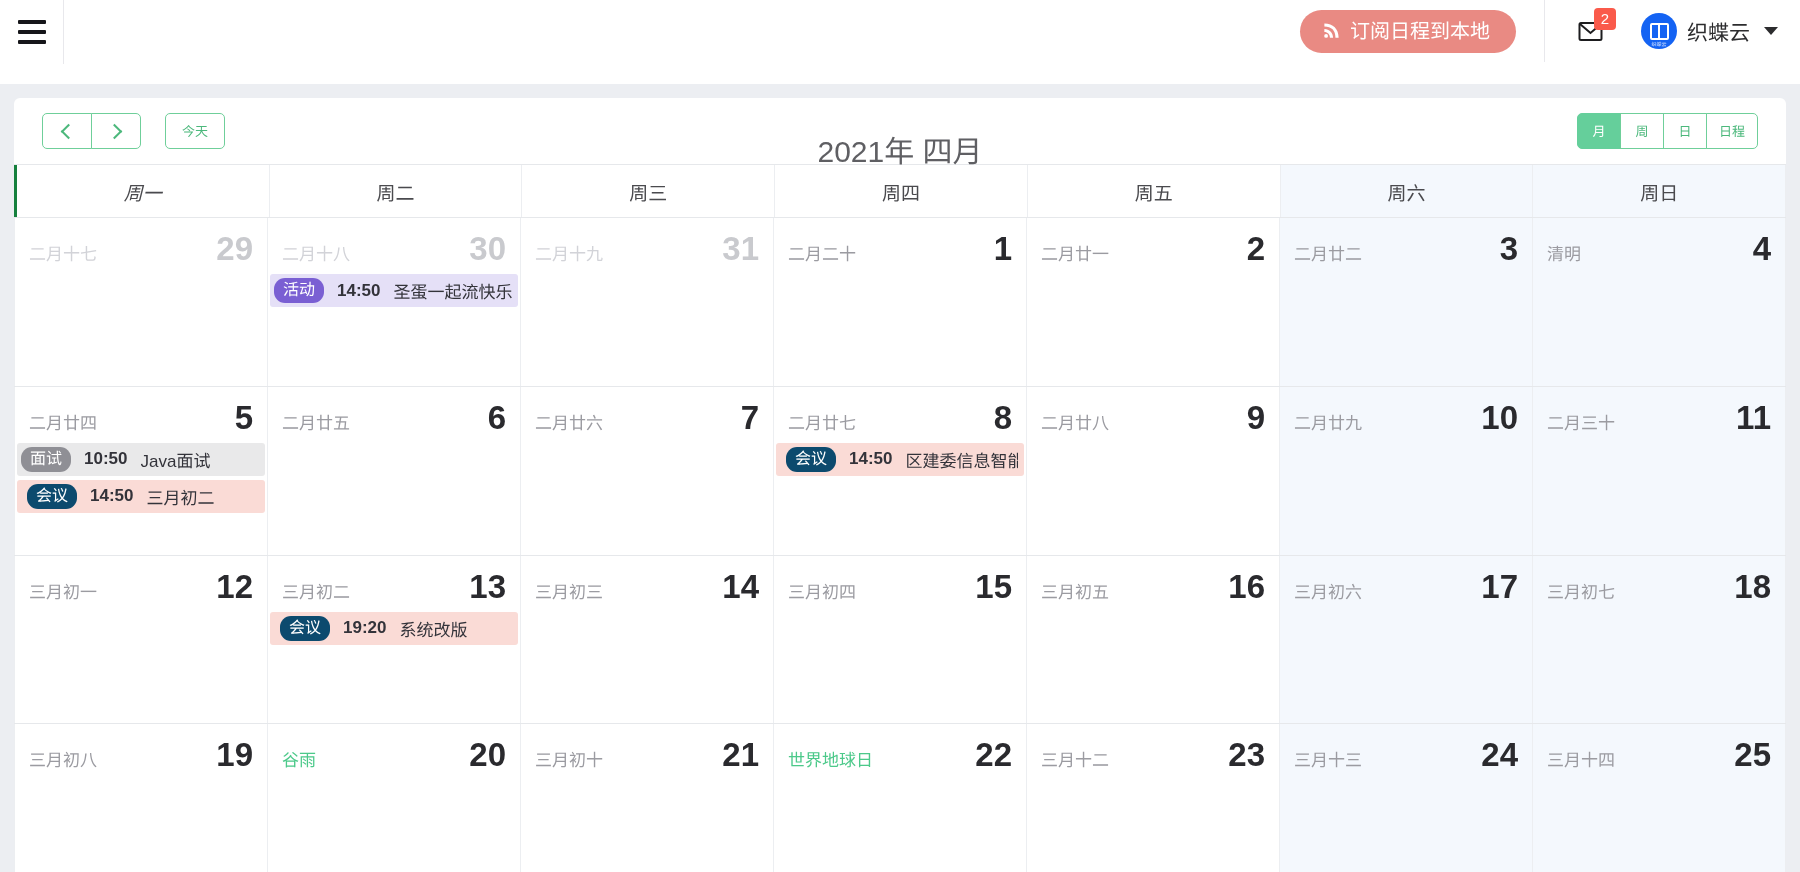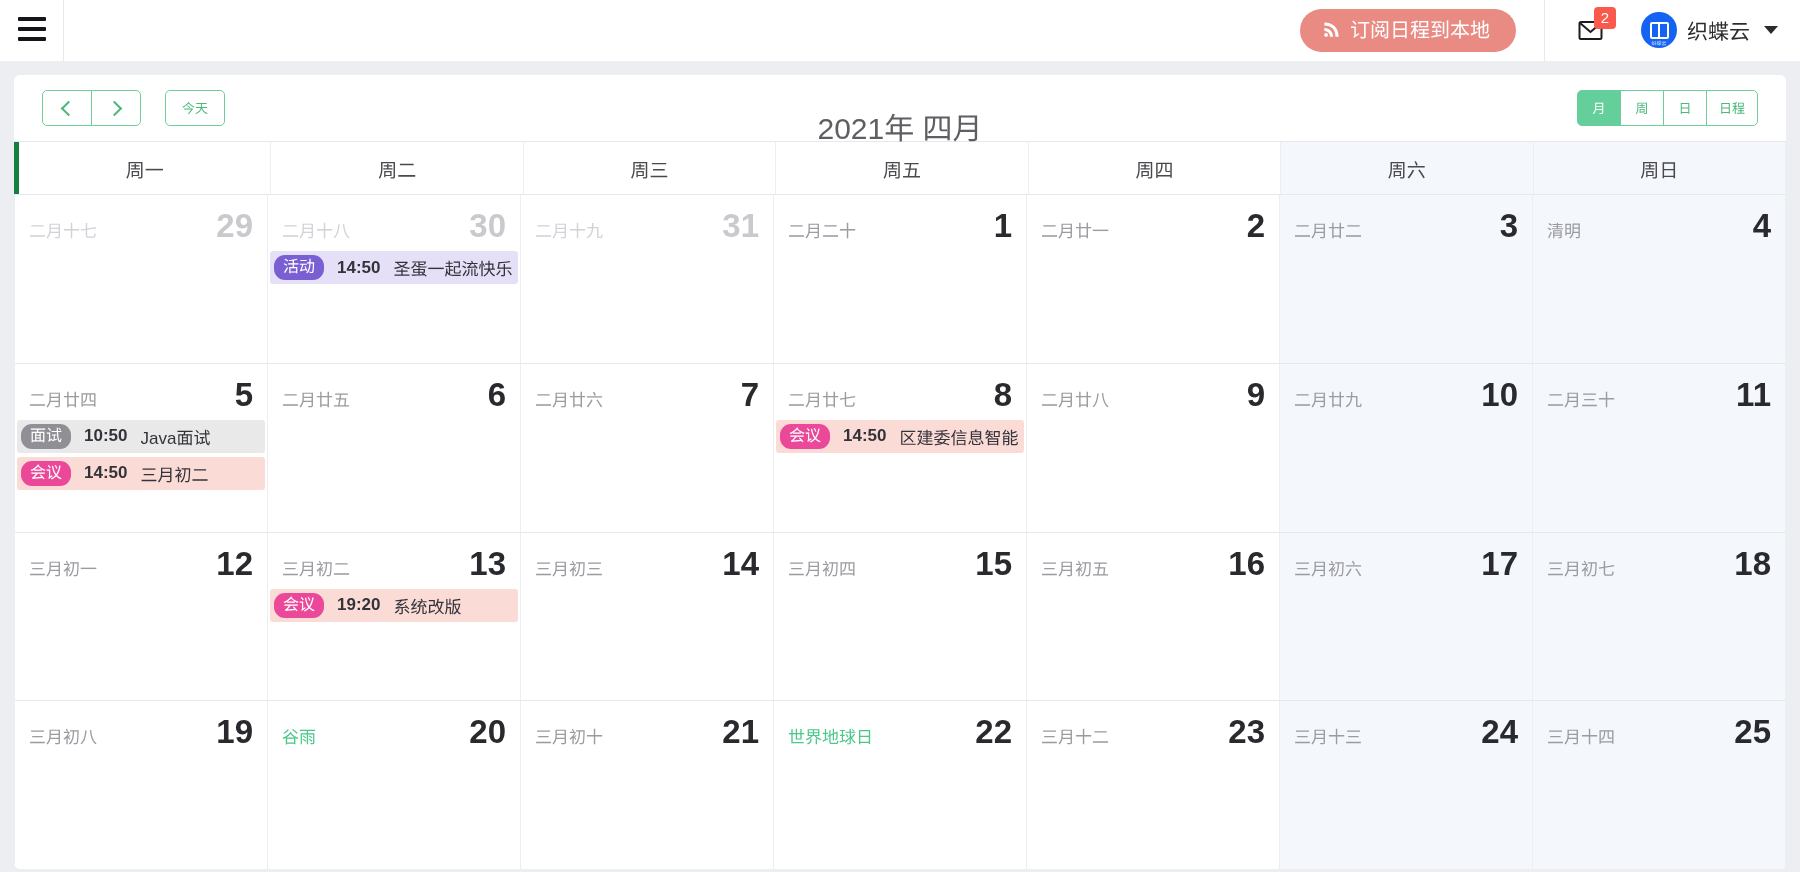--- a/index.html
+++ b/index.html
@@ -5,23 +5,23 @@
   * { box-sizing: border-box; margin: 0; padding: 0; }
   html, body {
     width: 1800px; height: 872px;
     font-family: "Liberation Sans", "DejaVu Sans", sans-serif;
     background: #eceef2;
     overflow: hidden;
   }
 
   
   .topbar {
-    height: 61px; width: 100%;
+    height: 84px; width: 100%;
     background: #ffffff;
-    display: flex; align-items: flex-end;
+    display: flex; align-items: flex-start;
     position: relative;
   }
   .hamburger-wrap {
     width: 64px; height: 64px;
     display: flex; align-items: center; justify-content: center;
     border-right: 1px solid #e8e8ec;
     cursor: pointer;
   }
   .hamburger { width: 28px; display: flex; flex-direction: column; gap: 6px; }
   .hamburger span { display: block; height: 4px; background: #16161a; border-radius: 1px; }
@@ -135,21 +135,21 @@
   .cal-grid { flex: 1; display: flex; flex-direction: column; }
 
   .week-head { display: flex; border-top: 1px solid #e6e8eb; }
   .week-head .wh {
     flex: 1 1 0; min-width: 0;
     text-align: center;
     font-size: 19px; color: #4a4a4e;
     padding: 13px 0 12px;
     border-right: 1px solid #eceef1;
   }
-  .week-head .wh:first-child { border-left: 5px solid #15803d; }
+  .week-head .wh:first-child { border-left: 3px solid #15803d; font-style: italic; }
   .week-head .wh.weekend { background: #f4f8fd; }
 
   .week-row {
     display: flex;
     border-top: 1px solid #e6e8eb;
     flex: 1 1 0;
     min-height: 0;
   }
   .week-row:last-child { border-bottom: none; }
   .day-cell {
@@ -194,21 +194,21 @@
     flex: none;
   }
   .event .etime { color: #33333a; font-weight: 700; flex: none; }
   .event .etitle { color: #33333a; overflow: hidden; text-overflow: clip; }
 
   .event.ev-purple { background: #e5e0f7; }
   .event.ev-purple .tag { background: #7a5fd3; }
   .event.ev-gray { background: #e9e9ea; }
   .event.ev-gray .tag { background: #8f8f95; }
   .event.ev-red { background: #fadbd6; }
-  .event.ev-red .tag { background: #ec4899; }
+  .event.ev-red .tag { background: #0c4a6e; margin-left: 6px; }
 </style>
 </head>
 <body>
 
 <div class="topbar">
   <div class="hamburger-wrap">
     <div class="hamburger">
       <span></span>
         <span></span>
         <span></span>
@@ -270,22 +270,22 @@
         <button class="gbtn">日</button>
         <button class="gbtn">日程</button>
       </div>
   </div>
 
   <div class="cal-grid">
     <div class="week-head">
         <div class="wh">周一</div>
         <div class="wh">周二</div>
         <div class="wh">周三</div>
+        <div class="wh">周四</div>
         <div class="wh">周五</div>
-        <div class="wh">周四</div>
         <div class="wh weekend">周六</div>
         <div class="wh weekend">周日</div>
       </div>
     <div class="week-body" style="flex:1;display:flex;flex-direction:column;">
         <div class="week-row">
           <div class="day-cell other">
             <div class="day-head">
               <span class="lunar">二月十七</span>
               <span class="daynum">29</span>
             </div>

